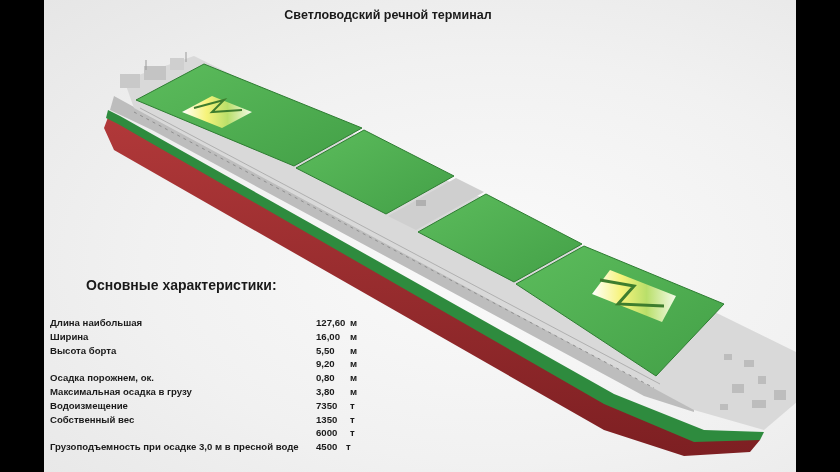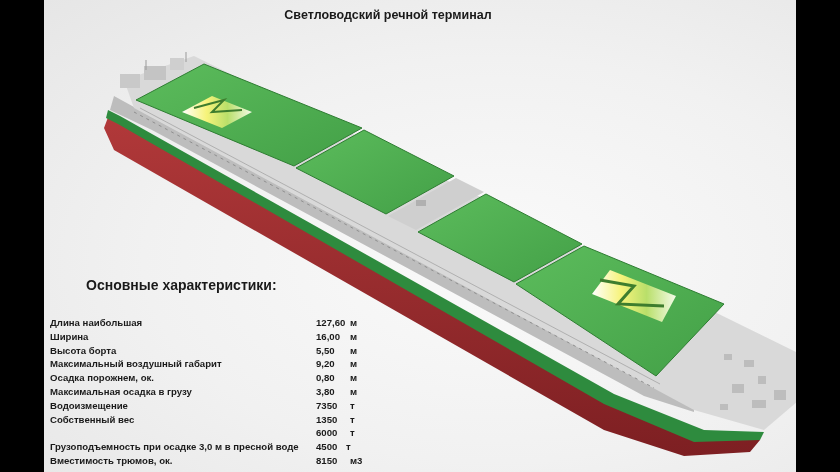--- a/index.html
+++ b/index.html
@@ -107,21 +107,20 @@
       <span class="spec-name">Ширина</span>
       <span class="spec-val">16,00</span>
       <span class="spec-unit">м</span>
     </div>
     <div class="spec-row">
       <span class="spec-name">Высота борта</span>
       <span class="spec-val">5,50</span>
       <span class="spec-unit">м</span>
     </div>
     <div class="spec-row">
-      <span class="spec-name">Максимальный воздушный габарит</span>
       <span class="spec-val">9,20</span>
       <span class="spec-unit">м</span>
     </div>
     <div class="spec-row">
       <span class="spec-name">Осадка порожнем, ок.</span>
       <span class="spec-val">0,80</span>
       <span class="spec-unit">м</span>
     </div>
     <div class="spec-row">
       <span class="spec-name">Максимальная осадка в грузу</span>
@@ -140,19 +139,14 @@
     </div>
     <div class="spec-row">
       <span class="spec-val">6000</span>
       <span class="spec-unit">т</span>
     </div>
     <div class="spec-row r-long">
       <span class="spec-name">Грузоподъемность при осадке 3,0 м в пресной воде</span>
       <span class="spec-val">4500</span>
       <span class="spec-unit">т</span>
     </div>
-    <div class="spec-row">
-      <span class="spec-name">Вместимость трюмов, ок.</span>
-      <span class="spec-val">8150</span>
-      <span class="spec-unit">м3</span>
-    </div>
   </div>
 </div>
 
 </body></html>

